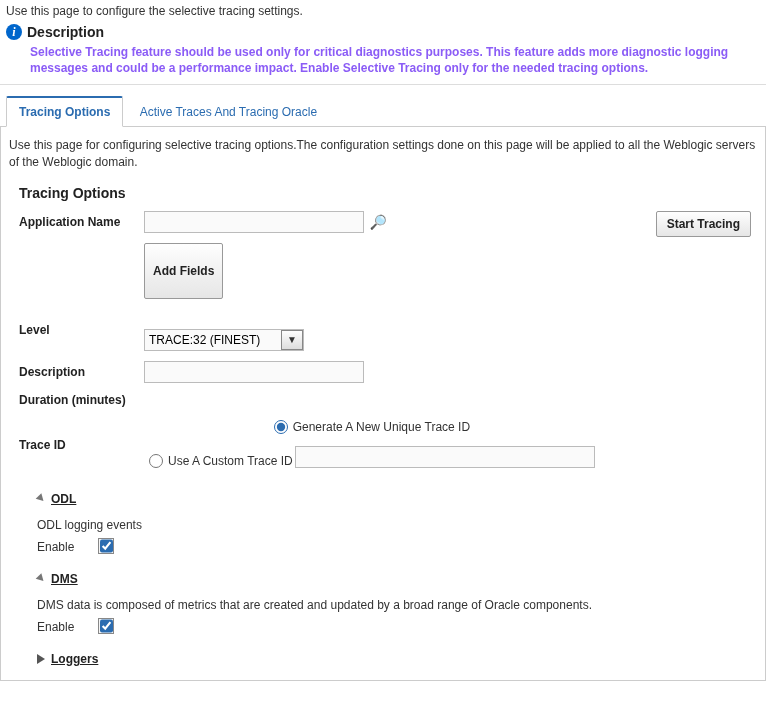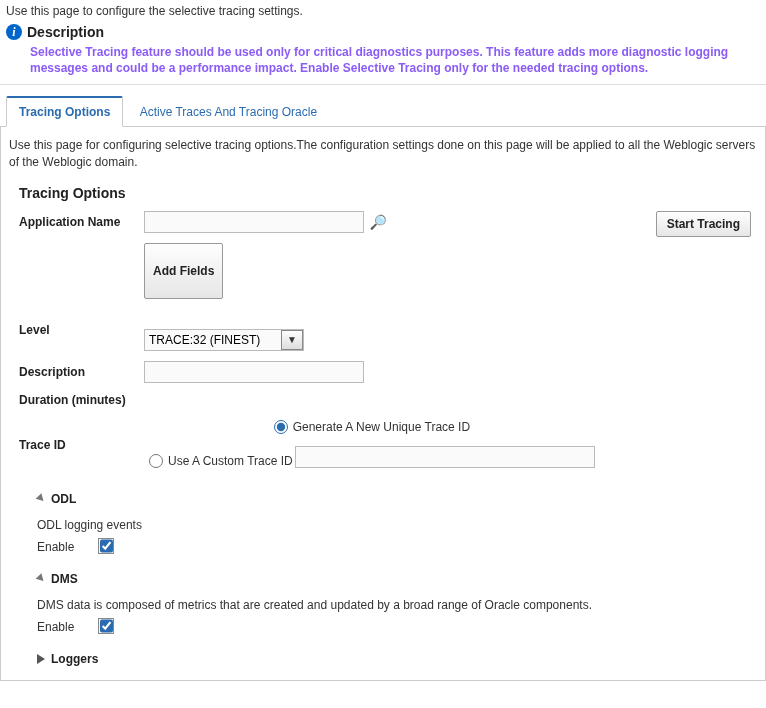--- a/index.html
+++ b/index.html
@@ -181,20 +181,21 @@
   .sub-section {
     margin: 18px 0 6px 18px;
   }
   .sub-head {
     display:flex;
     align-items:center;
     gap:6px;
     font-weight:bold;
     color:#222;
     margin-bottom:4px;
+    text-decoration:underline;
   }
   .tri {
     width:0;height:0;
     display:inline-block;
   }
   .tri.down {
     border-left:4px solid transparent;
     border-right:4px solid transparent;
     border-top:7px solid #777;
     transform: rotate(-45deg);

